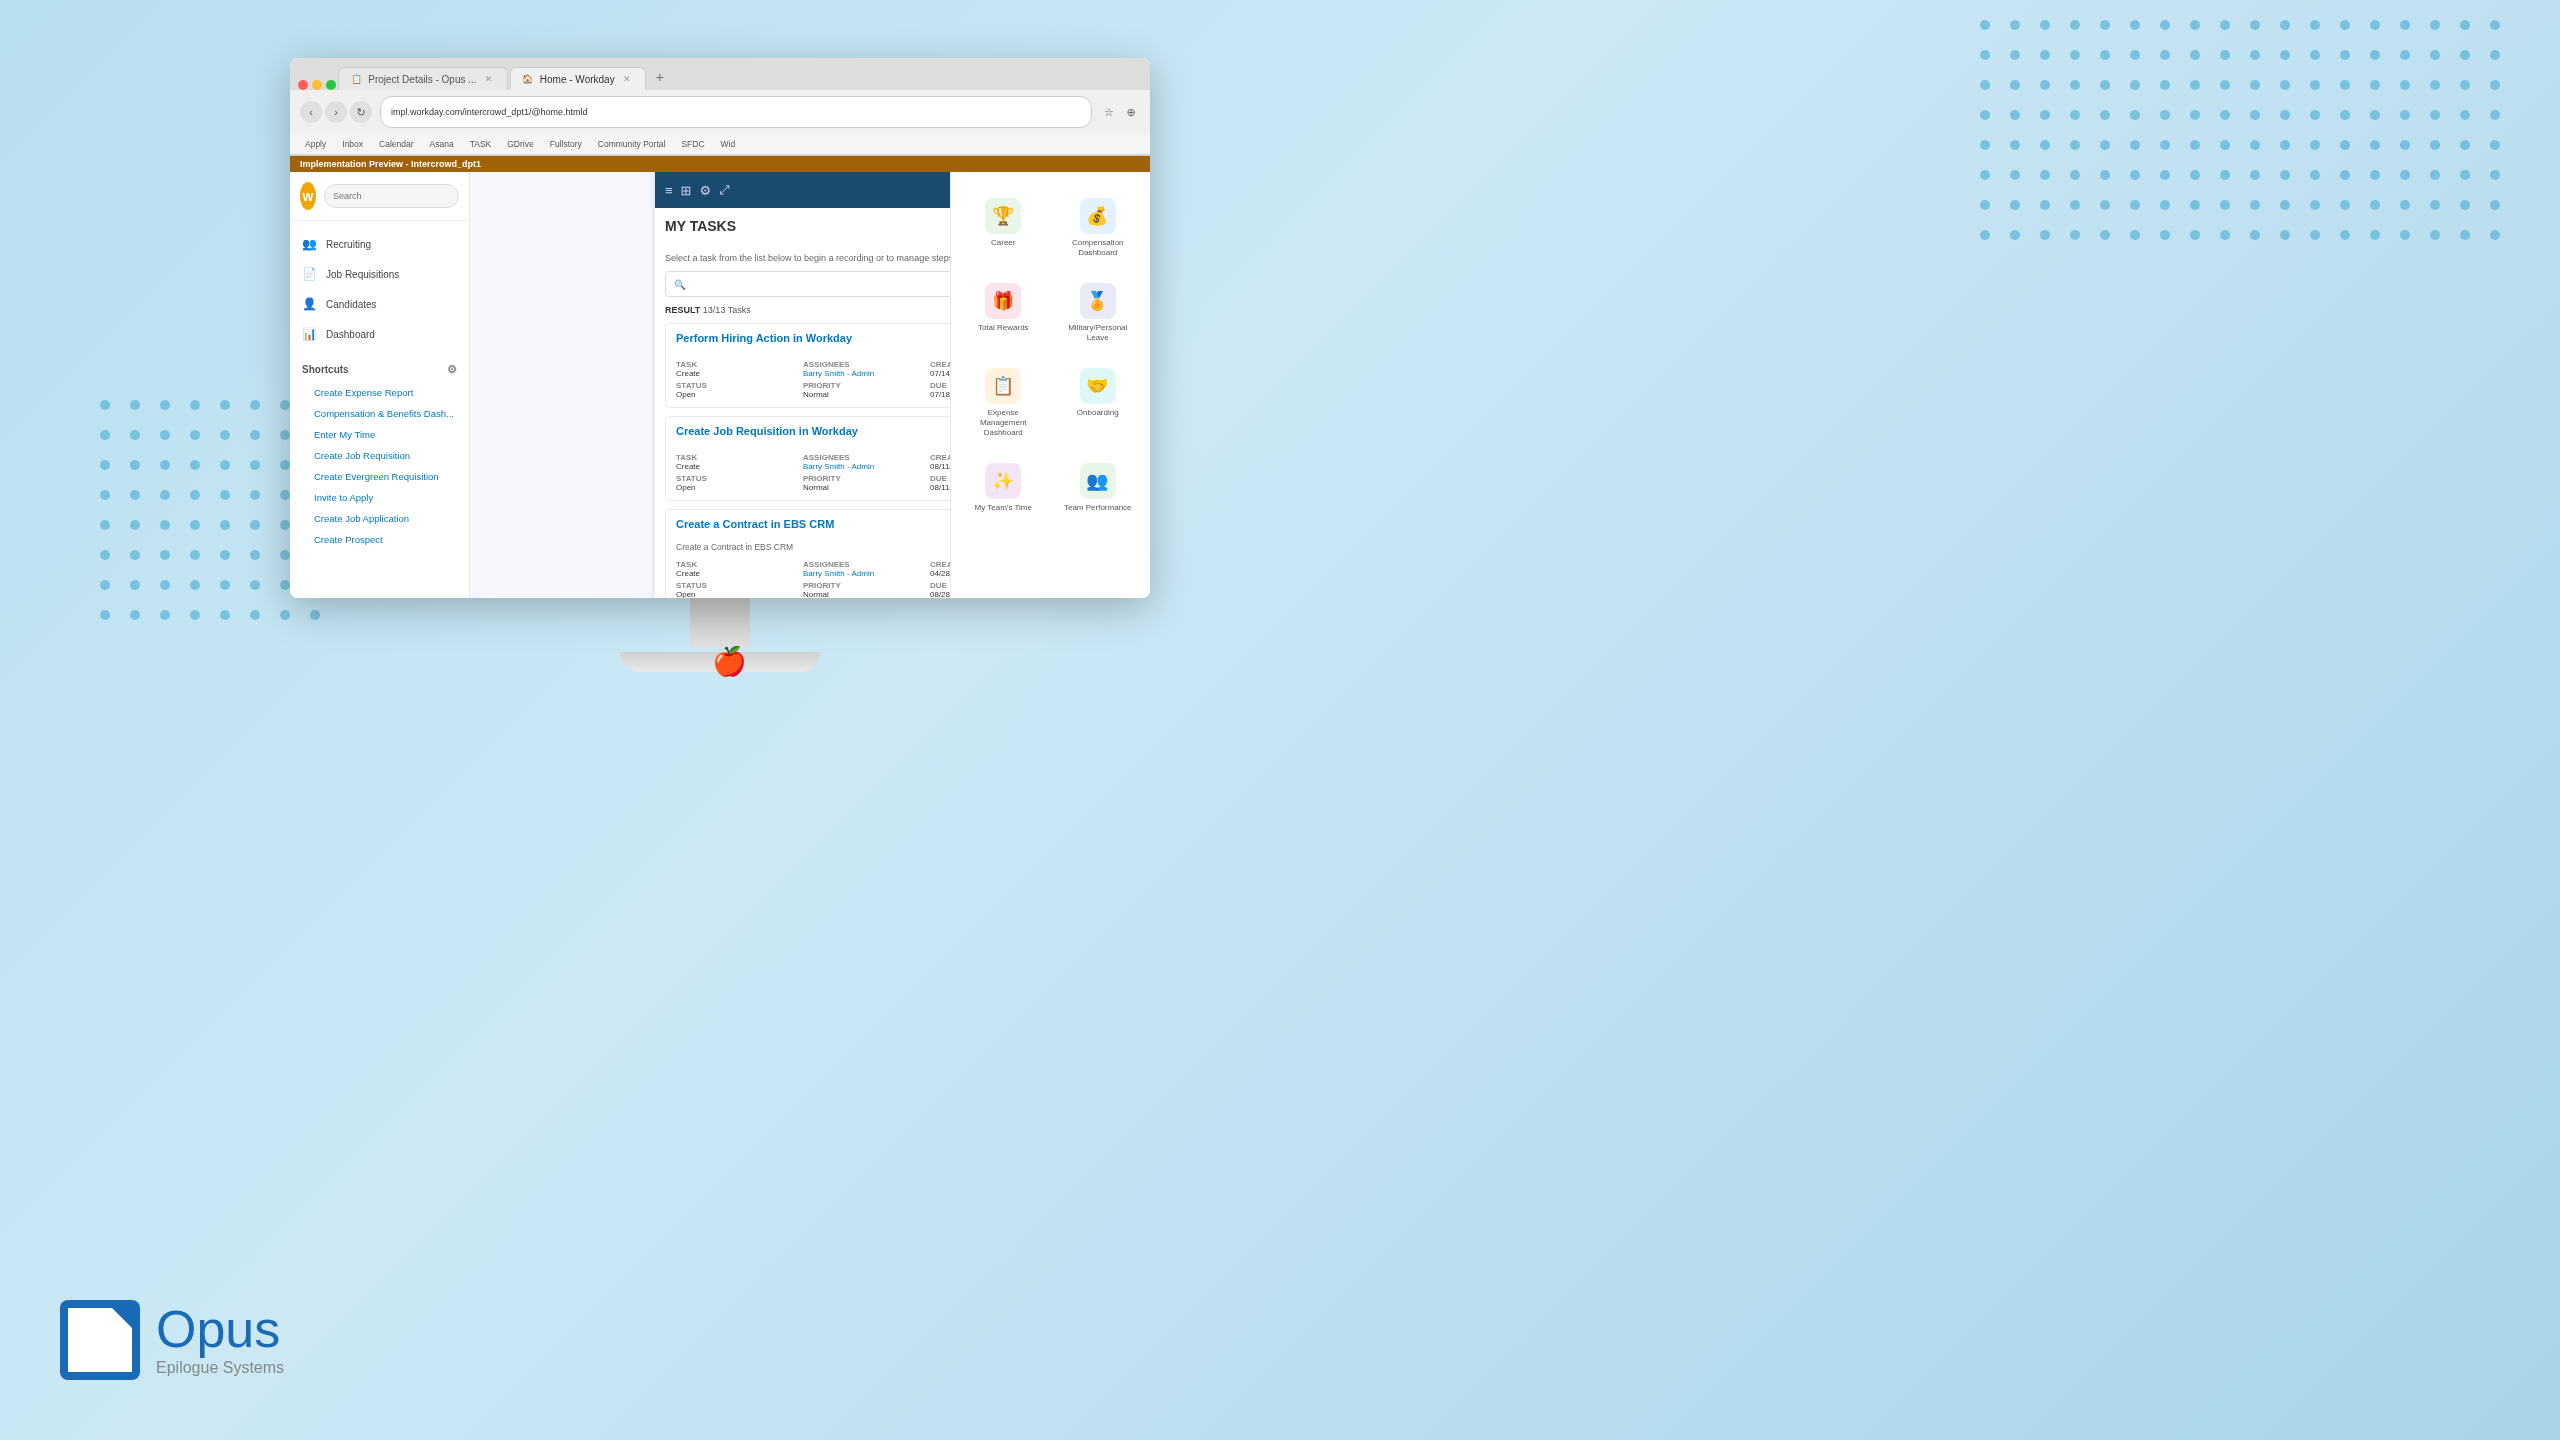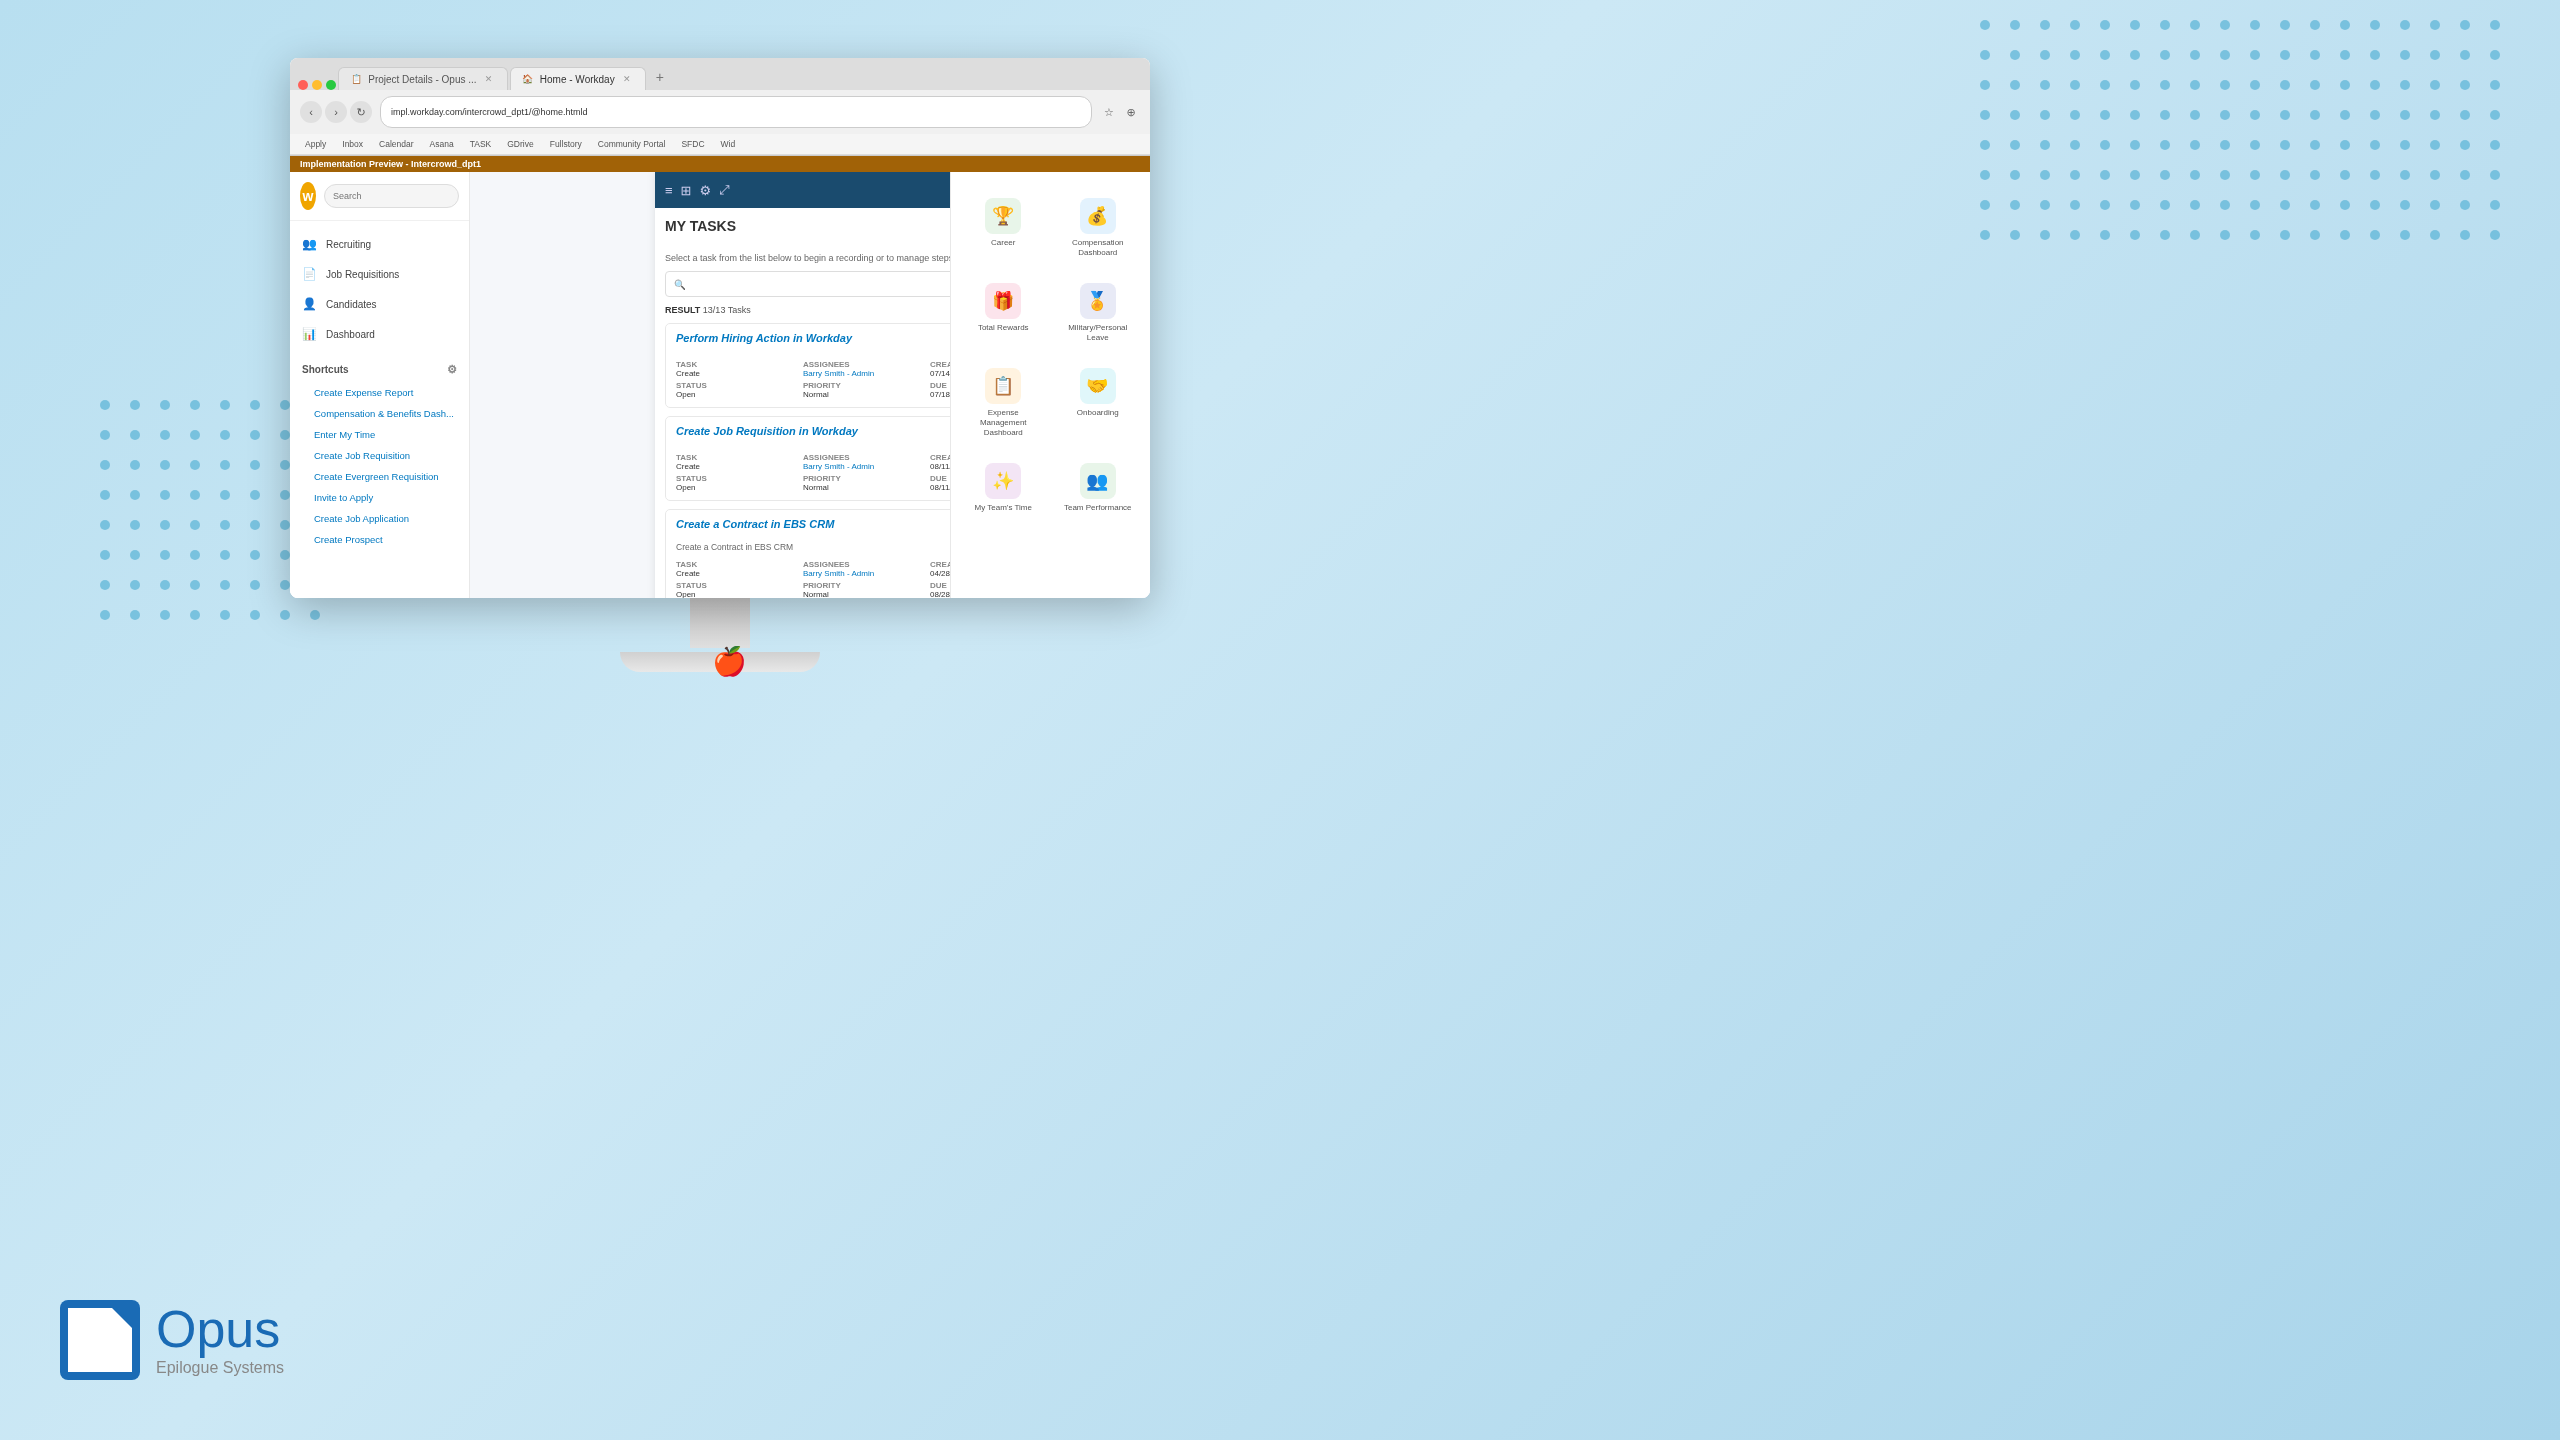--- a/index.html
+++ b/index.html
@@ -443,21 +443,20 @@
     .task-card {
       border: 1px solid #e8e8e8;
       border-radius: 5px;
       margin-bottom: 8px;
       overflow: hidden;
     }
     .task-card-header {
       padding: 8px 10px 6px;
       display: flex;
       align-items: flex-start;
-      font-style: italic;
     }
     .task-card-title {
       font-size: 11px;
       font-weight: 600;
       color: #0078c0;
       cursor: pointer;
       flex: 1;
     }
     .task-status-icon {
       width: 18px; height: 18px;

